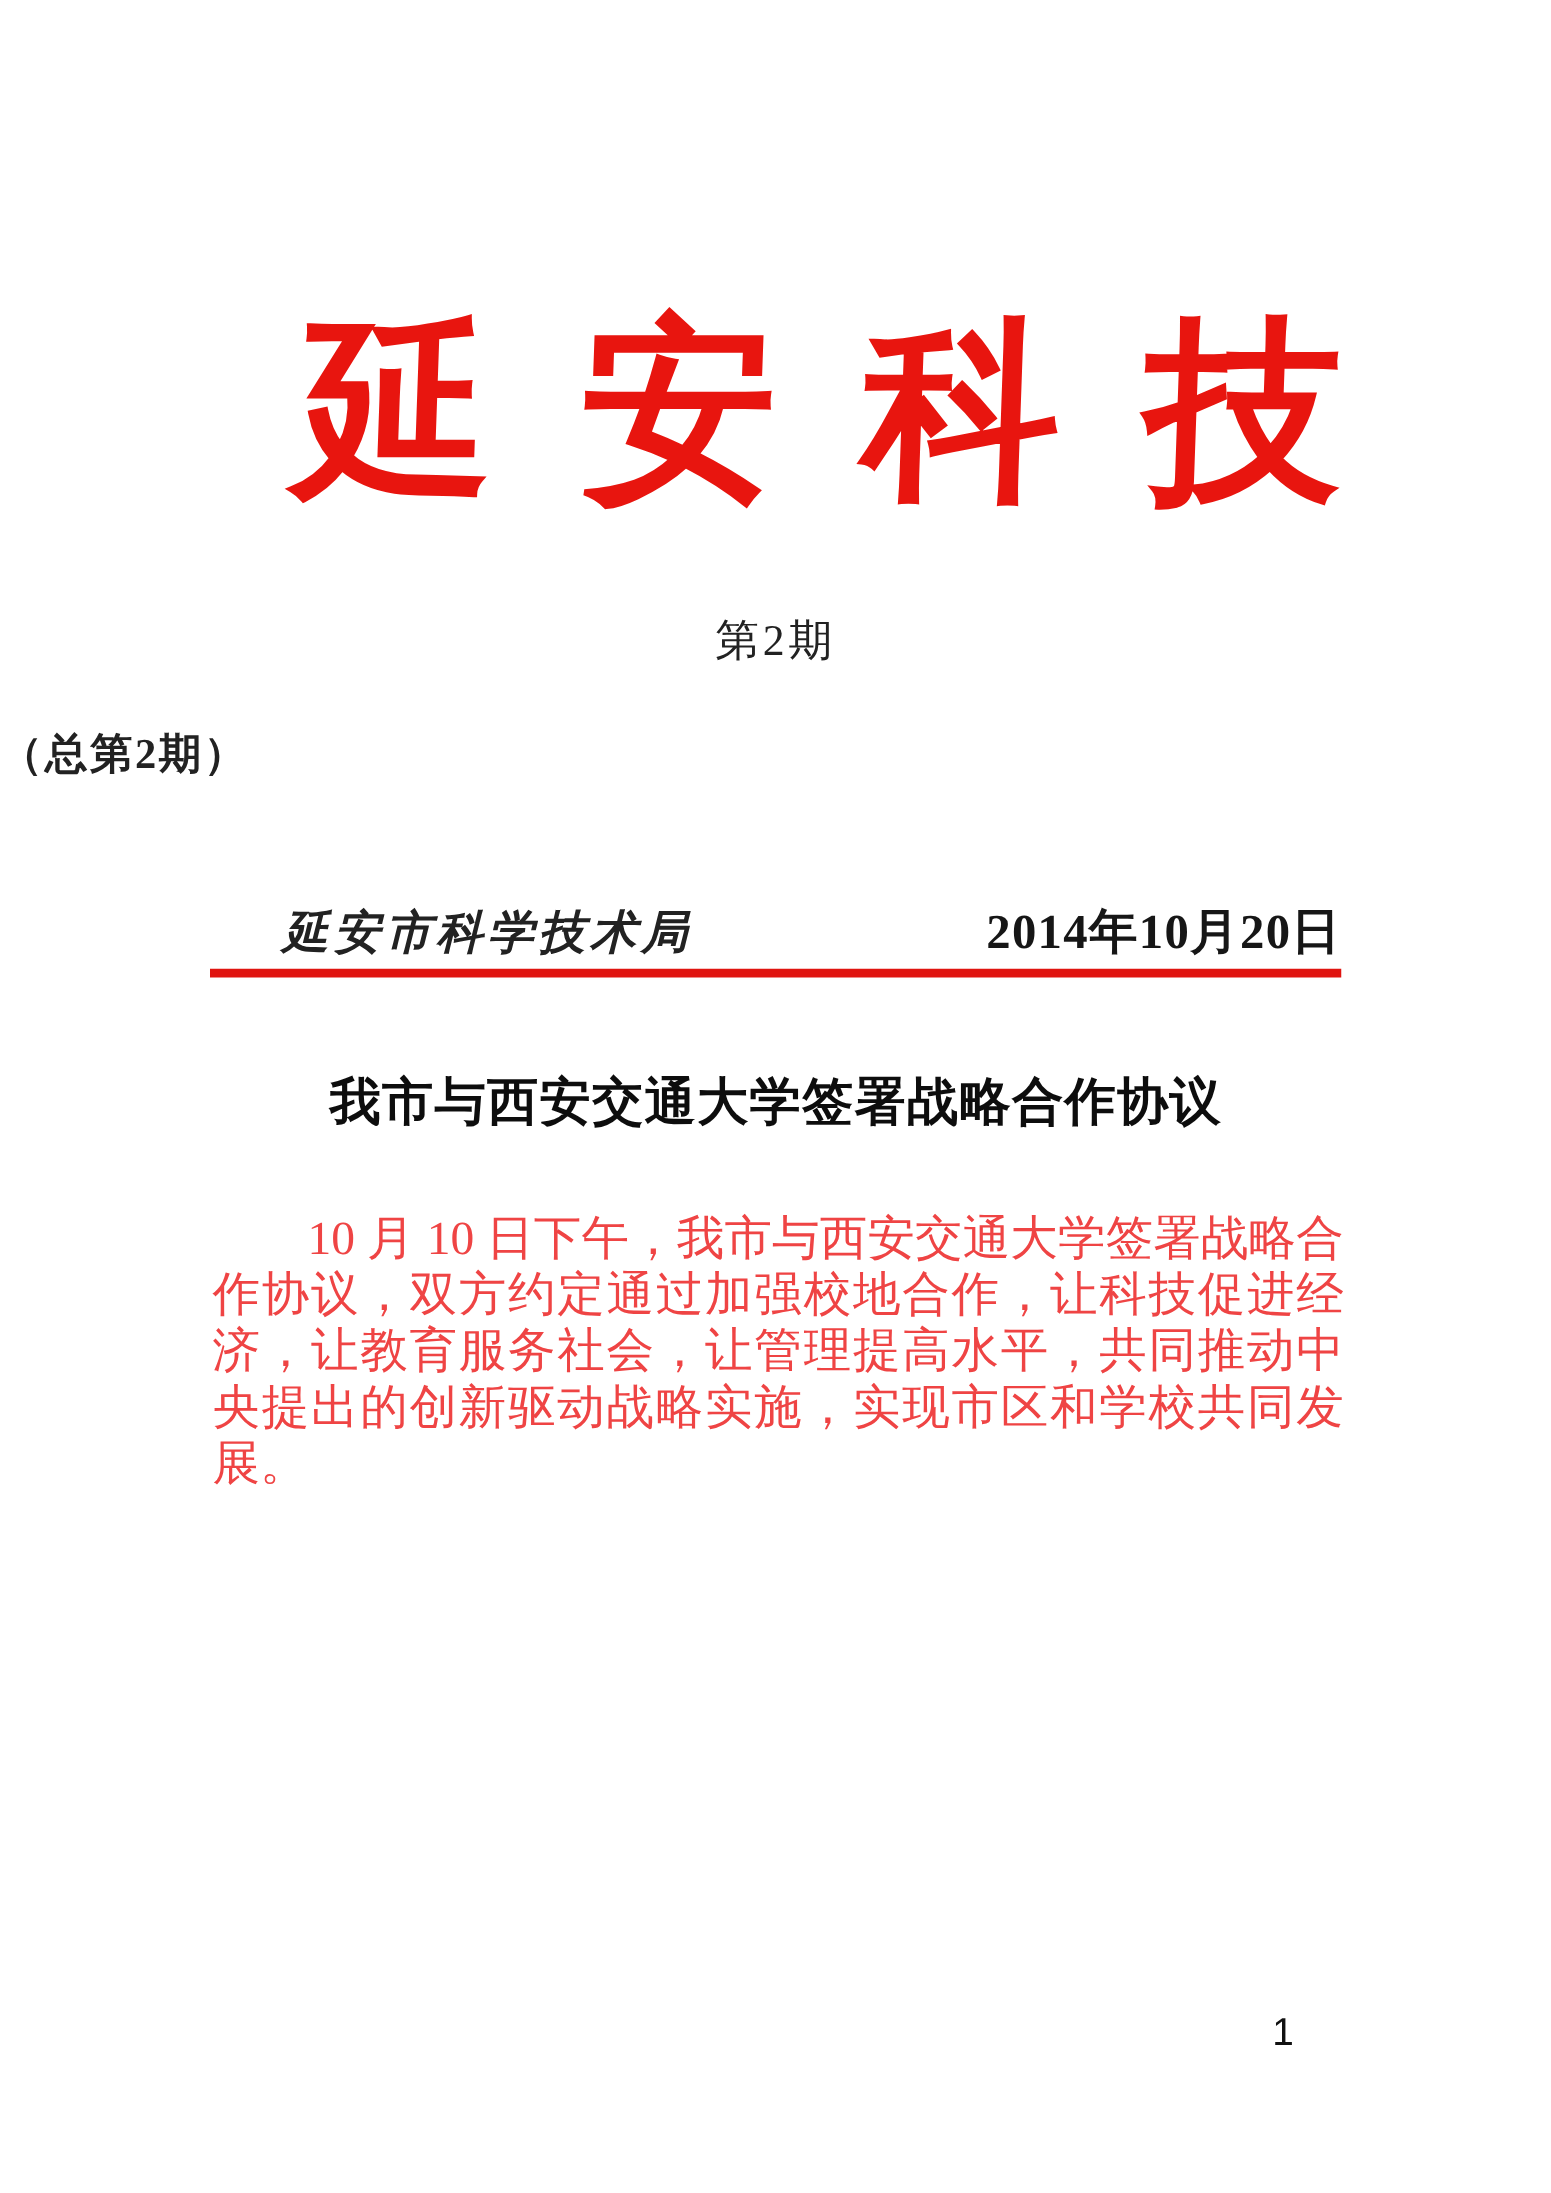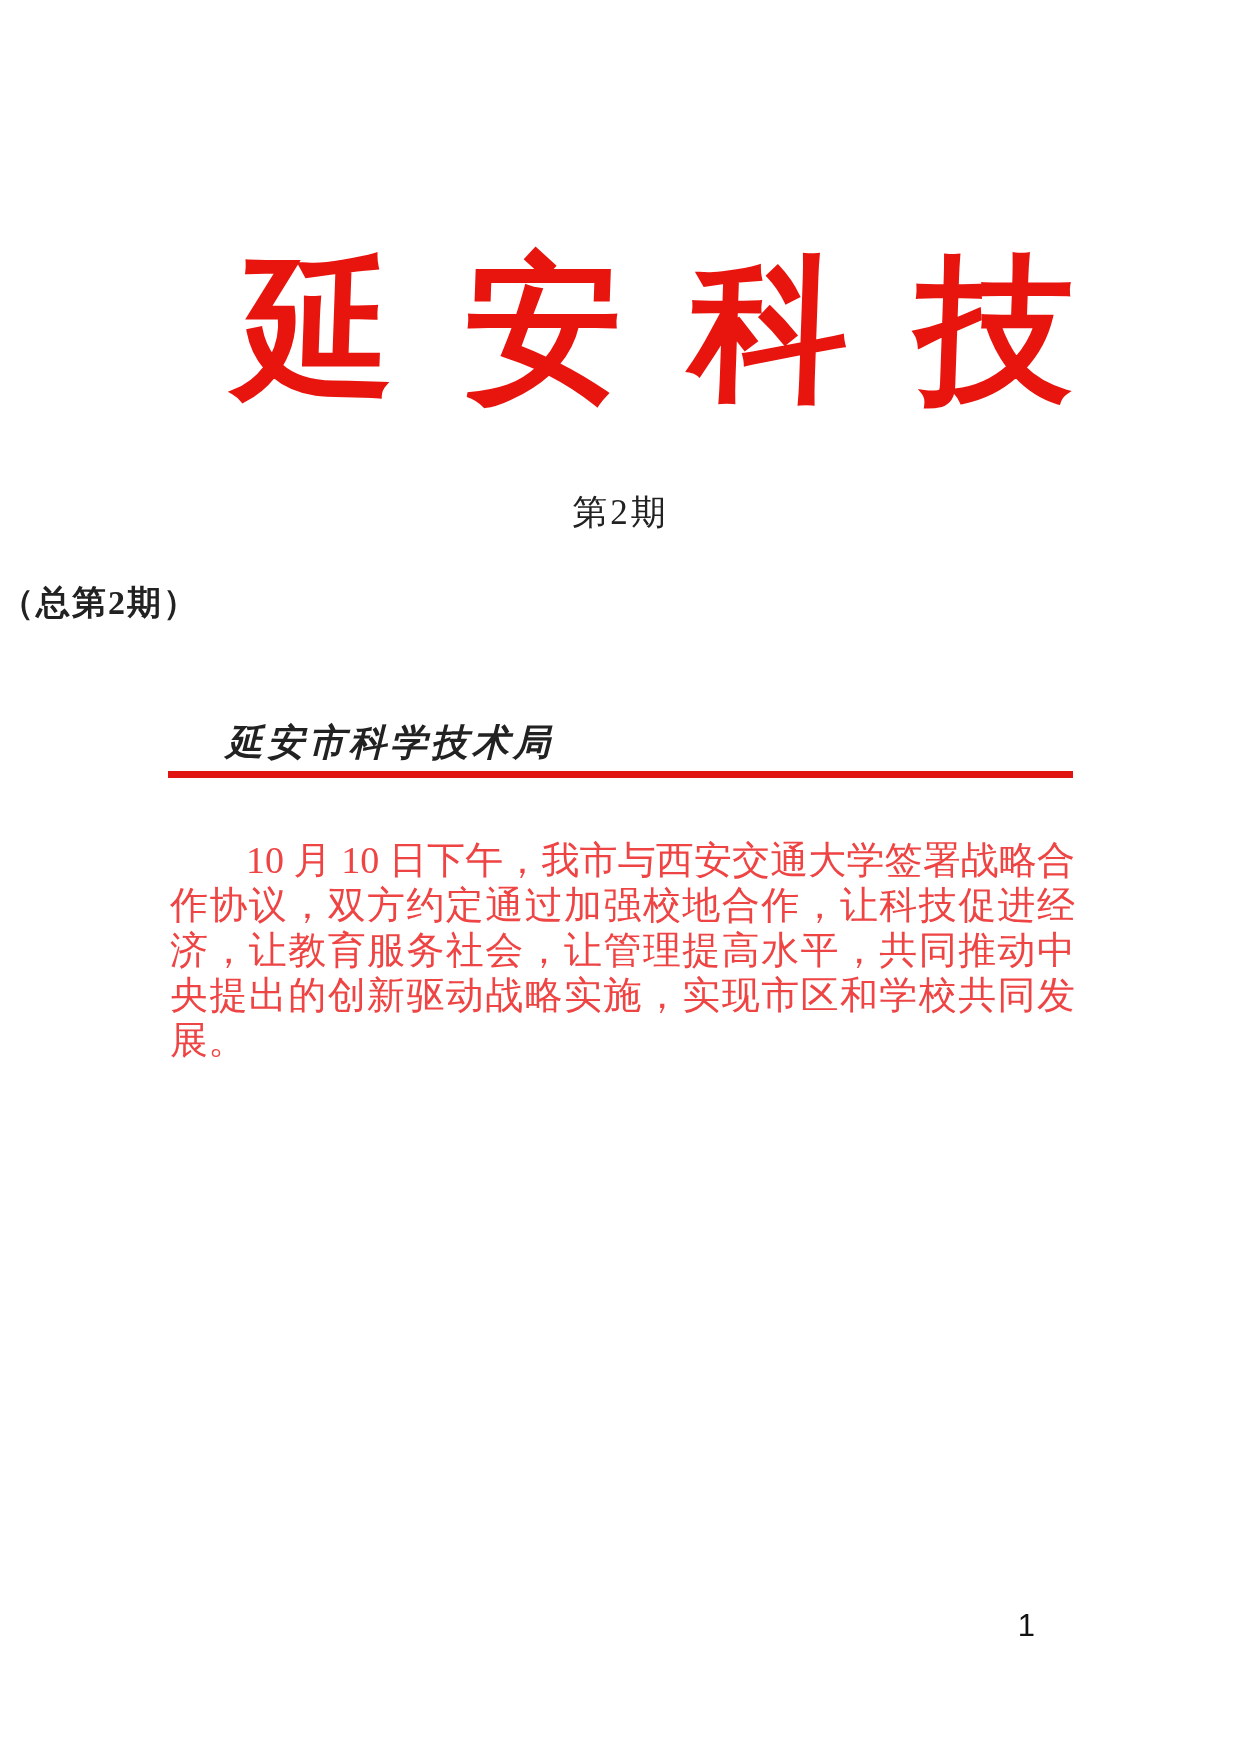--- a/index.html
+++ b/index.html
@@ -121,25 +121,27 @@
 <div class="page">
 
   <h1 class="masthead" style="color: rgb(232, 21, 15);">延安科技</h1>
 
   <div class="issue-no">第2期</div>
 
   <div class="issue-total">（总第2期）</div>
 
   <div class="pub-row">
     <span class="pub-name">延安市科学技术局</span>
+    <span class="pub-date">2014年10月20日</span>
   </div>
 
   <hr class="red-rule" style="background: rgb(224, 20, 16);">
 
 
+  <h2 class="article-title">我市与西安交通大学签署战略合作协议</h2>
 
   <div class="article-body">
     <p>10 月 10 日下午，我市与西安交通大学签署战略合作协议，双方约定通过加强校地合作，让科技促进经济，让教育服务社会，让管理提高水平，共同推动中央提出的创新驱动战略实施，实现市区和学校共同发展。</p>
   </div>
 
   <div class="page-number">1</div>
 
 </div>
 
 </body></html>

